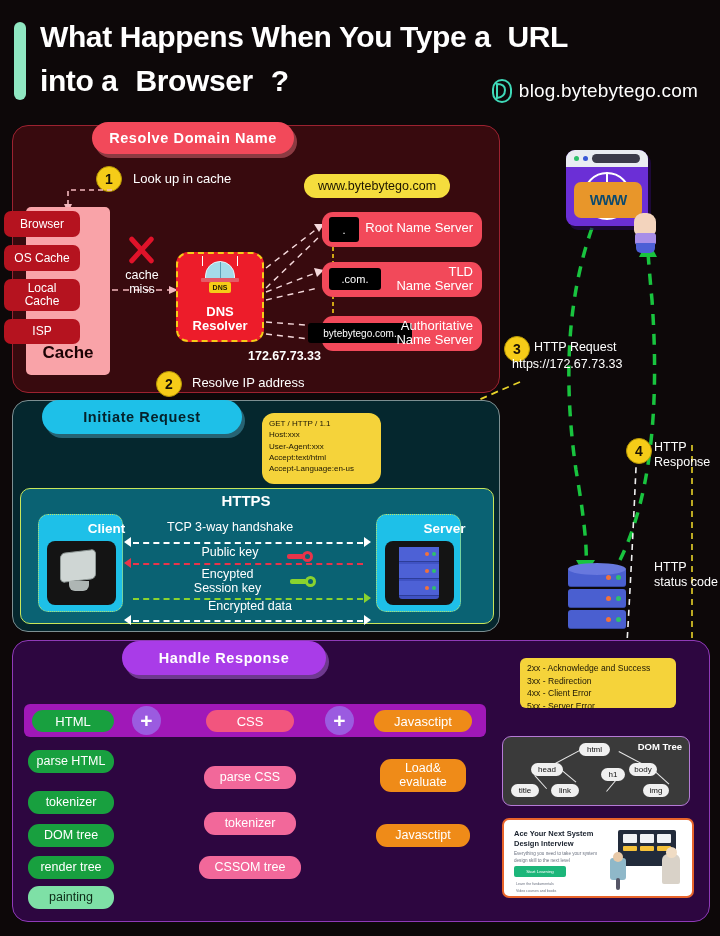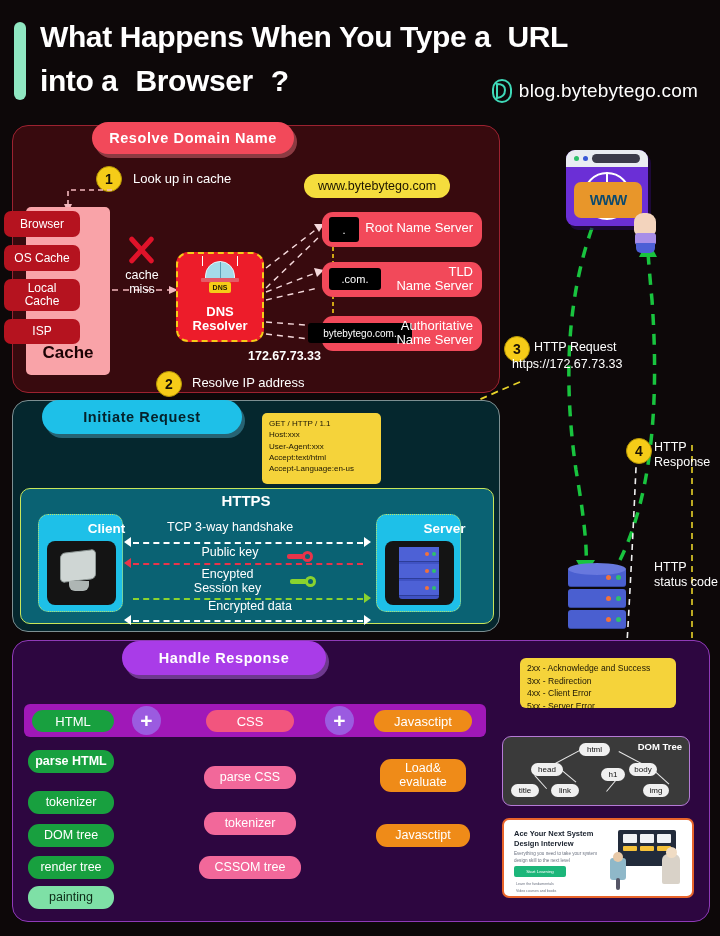--- a/index.html
+++ b/index.html
@@ -58,21 +58,21 @@
   .srv-tag{position:absolute;background:#000;color:#fff;font-size:11px;border-radius:3px;
            display:flex;align-items:center;justify-content:center;padding:0 4px;}
   .srv-txt{position:absolute;right:9px;color:#fff;font-size:13px;text-align:right;line-height:1.06;}
   #url-pill{position:absolute;left:304px;top:174px;width:146px;height:24px;background:#f5dd3d;border-radius:12px;
             display:flex;align-items:center;justify-content:center;color:#1c1400;font-size:12.5px;}
 
   
   #sec-req{left:12px;top:400px;width:488px;height:232px;background:#05272e;border:1px solid #7d8f92;}
   #ttl-req{left:42px;top:400px;width:200px;height:34px;background:#1ec0e8;font-size:14.5px;color:#05212a;
            box-shadow:3px 4px 0 rgba(90,190,220,.4);}
-  #hdrbox{position:absolute;left:262px;top:413px;width:119px;height:71px;background:#f5d33a;border-radius:5px;
+  #hdrbox{position:absolute;left:262px;top:413px;width:119px;height:71px;background:#f5d33a;border-radius:12px;
           padding:5px 7px;box-sizing:border-box;color:#1a1505;font-size:8px;line-height:1.42;}
   #https-box{position:absolute;left:20px;top:488px;width:472px;height:134px;background:#0a6273;
              border:1px solid #c9e65a;border-radius:10px;}
   #https-t{position:absolute;left:0;top:492px;width:492px;text-align:center;color:#fff;font-size:15px;font-weight:bold;}
   .cs-box{position:absolute;top:514px;width:85px;height:98px;background:#1ec0e8;border-radius:10px;
           border:1px dotted #c9e65a;box-sizing:border-box;padding-left:26px;}
   .cs-lab{position:absolute;top:6px;width:100%;text-align:center;color:#fff;font-size:13.5px;font-weight:bold;}
   .cs-img{position:absolute;left:8px;top:26px;width:69px;height:64px;background:#141414;border-radius:8px;overflow:hidden;}
   .crt{position:absolute;left:13px;top:10px;width:36px;height:30px;background:#cfd6d4;border-radius:5px;
        transform:skewY(-7deg);border:1px solid #8f9896;box-sizing:border-box;}
@@ -396,21 +396,21 @@
     <div>5xx - Server Error</div>
   </div>
 
   <div id="triobar"></div>
   <div class="trio-p" style="left:32px;width:82px;background:#18a03f;">HTML</div>
   <div class="plus" style="left:132px;">+</div>
   <div class="trio-p" style="left:206px;width:88px;background:#f2557e;">CSS</div>
   <div class="plus" style="left:325px;">+</div>
   <div class="trio-p" style="left:374px;width:98px;background:#ef8b18;">Javasctipt</div>
 
-  <div class="fl" style="left:28px;top:750px;width:86px;background:#18a03f;font-weight:bold;">parse HTML</div>
+  <div class="fl" style="left:28px;top:750px;width:86px;background:#18a03f;">parse HTML</div>
   <div class="fl" style="left:28px;top:791px;width:86px;background:#18a03f;">tokenizer</div>
   <div class="fl" style="left:28px;top:824px;width:86px;background:#18a03f;">DOM tree</div>
   <div class="fl" style="left:28px;top:856px;width:86px;background:#18a03f;">render tree</div>
   <div class="fl" style="left:28px;top:886px;width:86px;background:#7ee0a6;color:#0c2b17;">painting</div>
 
   <div class="fl" style="left:204px;top:766px;width:92px;background:#f2689a;">parse CSS</div>
   <div class="fl" style="left:204px;top:812px;width:92px;background:#f2689a;">tokenizer</div>
   <div class="fl" style="left:199px;top:856px;width:102px;background:#f2689a;">CSSOM tree</div>
 
   <div class="fl" style="left:380px;top:759px;width:86px;height:33px;background:#ef8b18;white-space:pre-line;">Load&amp;

